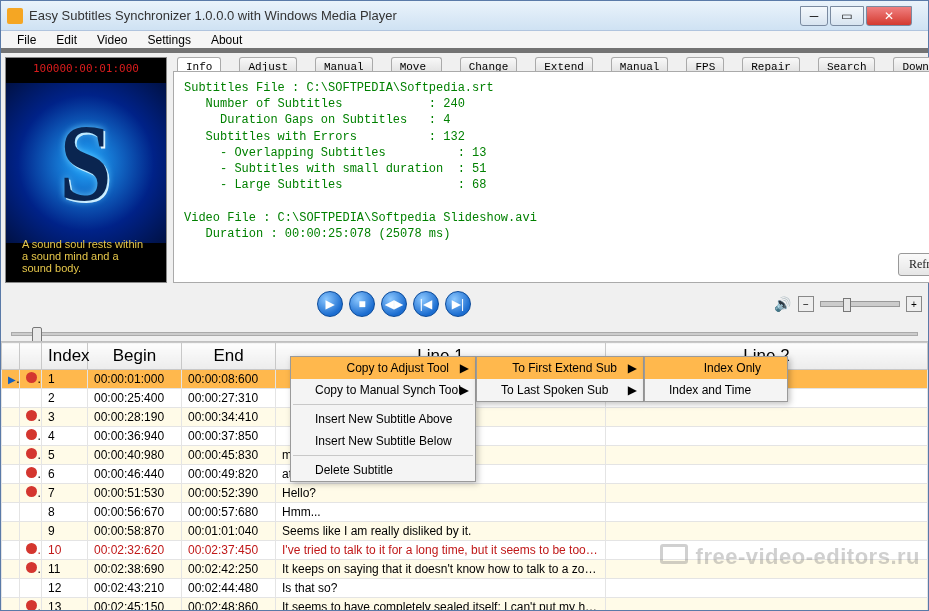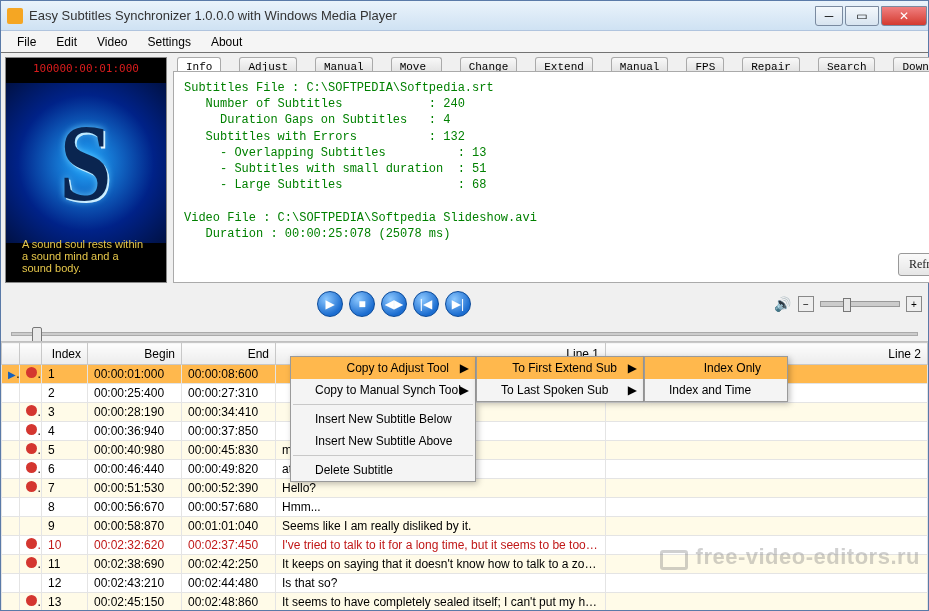--- a/index.html
+++ b/index.html
@@ -1,25 +1,25 @@
 <!DOCTYPE html>
 <html><head>
 <meta charset="utf-8">
 <style>
   * { box-sizing: border-box; margin: 0; padding: 0; }
   body { font-family: "Segoe UI", Tahoma, sans-serif; font-size: 12px; background: #e8e8e8; width: 929px; height: 611px; overflow: hidden; position: relative; }
   .window { width: 929px; height: 611px; background: #f0f0f0; border: 1px solid #5a7aa8; display: flex; flex-direction: column; }
-  .titlebar { height: 30px; background: linear-gradient(#eaf3fb,#cfe2f3); display: flex; align-items: center; padding: 0 1px 0 6px; border-bottom: 1px solid #b0c4de; }
+  .titlebar { height: 30px; background: linear-gradient(#eaf3fb,#cfe2f3); display: flex; align-items: center; padding: 0 16px 0 6px; border-bottom: 1px solid #b0c4de; }
   .titlebar .appicon { width: 16px; height: 16px; background: #f5a623; margin-right: 6px; border-radius: 2px; }
   .titlebar .title { flex: 1; color: #333; font-size: 13px; }
   .winbtns { display: flex; }
   .winbtn { width: 34px; height: 20px; margin-left: 2px; display: flex; align-items: center; justify-content: center; font-size: 12px; border: 1px solid #7a8aa0; background: linear-gradient(#f4f8fc,#d8e4f0); border-radius: 0 0 3px 3px; }
   .winbtn.min { width: 28px; }
   .winbtn.close { background: linear-gradient(#f08080,#d43a2f); color: #fff; width: 46px; }
-  .menubar { height: 22px; background: #f5f5f5; display: flex; align-items: center; padding: 0 6px; border-bottom: 1px solid #737373; }
+  .menubar { height: 22px; background: #f5f5f5; display: flex; align-items: center; padding: 0 6px; border-bottom: 5px solid #737373; }
   .menubar span { padding: 2px 10px; cursor: default; }
   .upper { display: flex; padding: 4px; gap: 6px; height: 234px; }
   .video-panel { width: 300px; background: #000; position: relative; border: 1px solid #888; }
   .vp-top { display: flex; justify-content: center; padding: 4px 6px; color: #d91c1c; font-family: monospace; font-size: 11px; }
   .vp-img { width: 160px; height: 160px; margin: 4px auto 0; background: radial-gradient(circle at 50% 50%, #2af 0%, #028 60%, #014 100%); position: relative; display: flex; align-items: center; justify-content: center; }
   .vp-s { font-size: 110px; font-weight: bold; color: #0a2550; font-family: Georgia, serif; transform: scaleX(0.85); text-shadow: 0 0 8px #6cf, 2px 2px 0 #fff; }
   .vp-caption { color: #e6c74a; font-size: 11px; padding: 6px 16px 4px; position: absolute; bottom: 4px; left: 0; right: 0; }
   .right-panel { flex: 1; display: flex; flex-direction: column; }
   .tabstrip { display: flex; height: 14px; gap: 18px; padding-left: 4px; font-family: Liberation Mono, monospace; }
   .tab { padding: 3px 8px; background: linear-gradient(#f8f8f8,#e4e4e4); border: 1px solid #aaa; border-bottom: none; border-radius: 3px 3px 0 0; font-size: 11px; cursor: default; }
@@ -31,42 +31,42 @@
   .ctrl-spacer { flex: 1; }
   .speaker { font-size: 14px; color: #1560bd; }
   .vol-track { width: 80px; height: 6px; background: #ccc; border: 1px solid #999; position: relative; }
   .vol-thumb { position: absolute; left: 22px; top: -4px; width: 8px; height: 14px; background: #e8e8e8; border: 1px solid #777; }
   .sm-btn { width: 16px; height: 16px; border: 1px solid #888; background: #eee; font-size: 10px; display: flex; align-items: center; justify-content: center; }
   .timeline { height: 20px; padding: 8px 10px 2px; display: flex; align-items: center; }
   .tl-track { flex: 1; height: 4px; background: #ccc; border: 1px solid #aaa; position: relative; }
   .tl-thumb { position: absolute; left: 20px; top: -6px; width: 10px; height: 16px; background: #e8e8e8; border: 1px solid #777; border-radius: 2px; }
   .grid { flex: 1; background: #fff; border-top: 1px solid #c0c0c0; overflow: hidden; position: relative; }
   table { width: 100%; border-collapse: collapse; table-layout: fixed; }
-  th { background: linear-gradient(#fdfdfd,#ececec); border: 1px solid #c8c8c8; font-weight: normal; text-align: right; padding: 3px 6px; font-size: 12px; height: 22px; }
+  th { background: linear-gradient(#fdfdfd,#ececec); border: 1px solid #c8c8c8; font-weight: normal; text-align: center; padding: 3px 6px; font-size: 17px; height: 22px; }
   td { border: 1px solid #e4e4e4; padding: 2px 6px; font-size: 12px; height: 18px; white-space: nowrap; overflow: hidden; text-overflow: ellipsis; background: #fff; }
   tr.sel td { background: #ffb84d; }
   tr.alt td { background: #fffbe8; }
   .col-arrow { width: 18px; }
   .col-err { width: 22px; }
   .col-idx { width: 46px; }
   .col-begin, .col-end { width: 94px; }
   .col-l1 { width: 330px; }
   .err-dot { display: inline-block; width: 11px; height: 11px; border-radius: 50%; background: #d4362f; }
   .row-arrow { color: #1560bd; font-size: 10px; }
   tr.error-row td { color: #c01818; }
   
   .ctx { position: absolute; background: #f4f4f4; border: 1px solid #9a9a9a; box-shadow: 2px 2px 6px rgba(0,0,0,.25); font-size: 12px; z-index: 50; }
   .ctx-item { padding: 4px 26px 4px 24px; cursor: default; position: relative; white-space: nowrap; }
   .ctx-item.hi { background: #ffb84d; text-align: right; }
   .ctx-item .arrow { position: absolute; right: 6px; top: 4px; }
   .ctx-sep { height: 1px; background: #c8c8c8; margin: 3px 2px; }
   .ctx1 { left: 290px; top: 356px; width: 186px; }
   .ctx2 { left: 476px; top: 356px; width: 168px; }
   .ctx3 { left: 644px; top: 356px; width: 144px; }
-  .watermark { position: absolute; right: 8px; bottom: 40px; color: rgba(120,120,120,.35); font-size: 22px; font-weight: 600; pointer-events: none; letter-spacing: .5px; display: flex; align-items: flex-end; gap: 8px;}
+  .watermark { position: absolute; right: 8px; bottom: 40px; color: rgba(120,120,120,.35); font-size: 22px; font-weight: 600; pointer-events: none; letter-spacing: .5px; display: flex; align-items: flex-start; gap: 8px;}
   .watermark .wcam { width: 28px; height: 20px; border: 3px solid rgba(120,120,120,.35); border-radius: 3px; position: relative;}
 </style>
 </head>
 <body>
 
 <div class="window">
   <div class="titlebar">
     <div class="appicon"></div>
     <div class="title">Easy Subtitles Synchronizer 1.0.0.0 with Windows Media Player</div>
     <div class="winbtns">
@@ -293,22 +293,22 @@
       <span class="wcam"></span>
       <span>free-video-editors.ru</span>
     </div>
   </div>
 </div>
 
 <div class="ctx ctx1">
   <div class="ctx-item hi"><span>Copy to Adjust Tool</span><span class="arrow">▶</span></div>
   <div class="ctx-item"><span>Copy to Manual Synch Tool</span><span class="arrow">▶</span></div>
   <div class="ctx-sep"></div>
+  <div class="ctx-item">Insert New Subtitle Above</div>
   <div class="ctx-item">Insert New Subtitle Below</div>
-  <div class="ctx-item">Insert New Subtitle Above</div>
   <div class="ctx-sep"></div>
   <div class="ctx-item">Delete Subtitle</div>
 </div>
 <div class="ctx ctx2">
   <div class="ctx-item hi"><span>To First Extend Sub</span><span class="arrow">▶</span></div>
   <div class="ctx-item"><span>To Last Spoken Sub</span><span class="arrow">▶</span></div>
 </div>
 <div class="ctx ctx3">
   <div class="ctx-item hi">Index Only</div>
   <div class="ctx-item">Index and Time</div>

